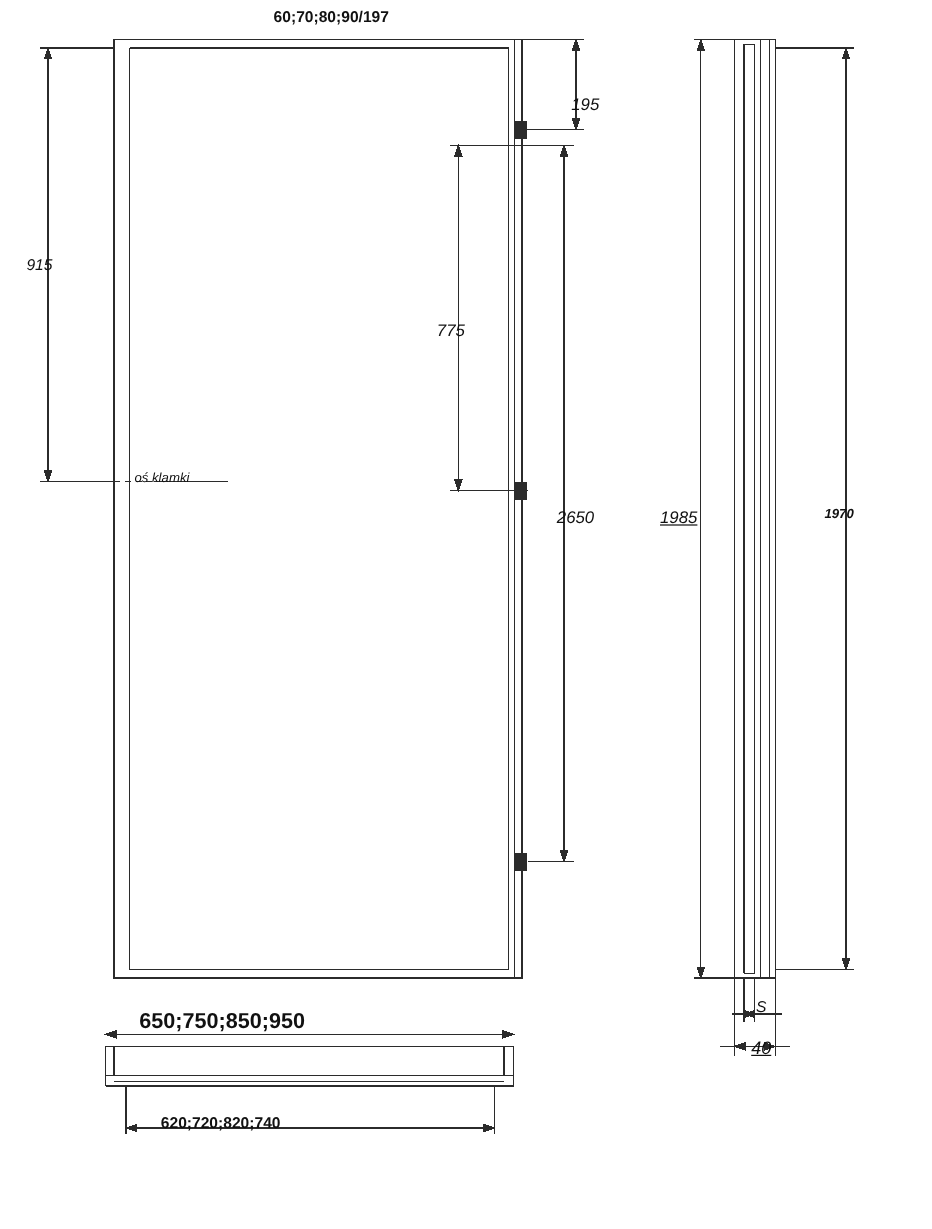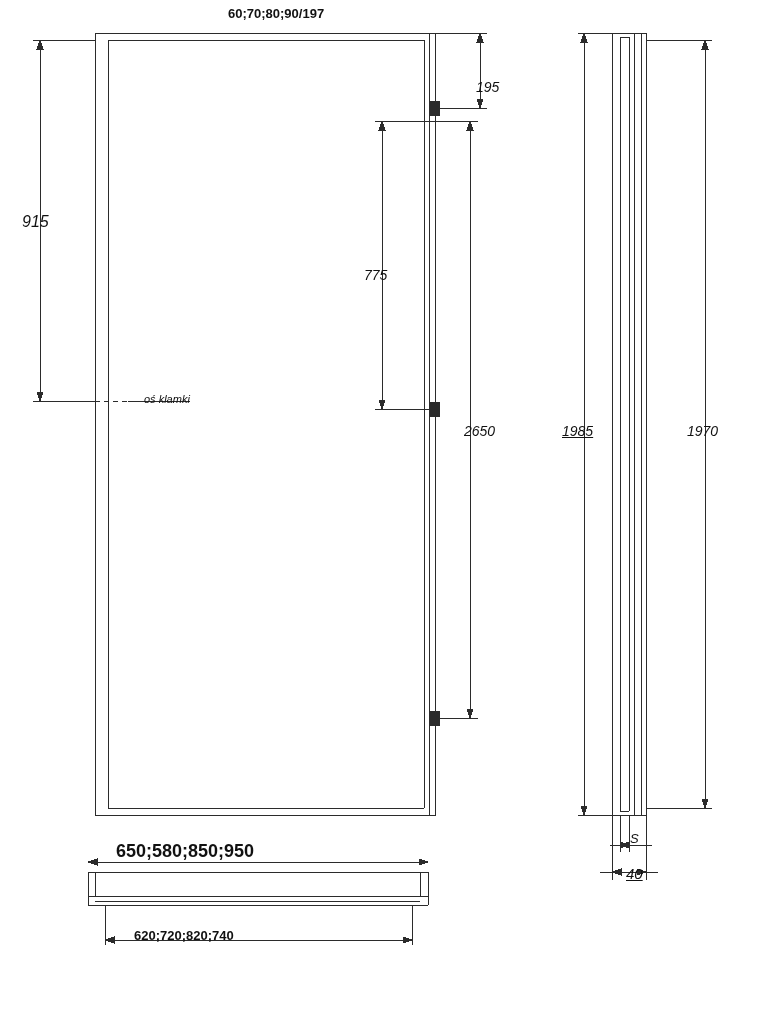--- a/index.html
+++ b/index.html
@@ -169,35 +169,35 @@
         <line x1="105" y1="940" x2="412" y2="940"></line>
         <path d="M105 940 l9 -3 l0 6 z" fill="#2b2b2b"></path>
         <path d="M412 940 l-9 -3 l0 6 z" fill="#2b2b2b"></path>
       </g>
 
     </g>
   </svg>
 
   <div class="lbl lbl-bold" style="left:228px; top:7px; font-size:13px;">60;70;80;90/197</div>
 
-  <div class="lbl lbl-italic" style="left:22px; top:214px; font-size:16px;">915</div>
-
-  <div class="lbl lbl-italic" style="left:144px; top:394px; font-size:11px;">oś klamki</div>
+  <div class="lbl lbl-italic" style="left:22px; top:214px; font-size:13px;">915</div>
+
+  <div class="lbl lbl-italic" style="left:112px; top:394px; font-size:11px;">oś klamki</div>
 
   <div class="lbl lbl-italic" style="left:433px; top:80px; font-size:14px;margin-left:43px;">195</div>
 
   <div class="lbl lbl-italic" style="left:364px; top:268px; font-size:14px;">775</div>
 
   <div class="lbl lbl-italic" style="left:464px; top:424px; font-size:14px;">2650</div>
 
-  <div class="lbl lbl-italic" style="left:562px; top:424px; font-size:14px;text-decoration:underline;">1985</div>
-
-  <div class="lbl lbl-italic" style="left:687px; top:424px; font-size:14px;">1970</div>
-
-  <div class="lbl lbl-bold" style="left:116px; top:842px; font-size:18px;">650;580;850;950</div>
+  <div class="lbl lbl-italic" style="left:550px; top:424px; font-size:14px;text-decoration:underline;">1985</div>
+
+  <div class="lbl lbl-italic" style="left:687px; top:424px; font-size:11px;font-weight:bold;">1970</div>
+
+  <div class="lbl lbl-bold" style="left:116px; top:842px; font-size:18px;">650;750;850;950</div>
 
   <div class="lbl lbl-bold" style="left:134px; top:929px; font-size:13px;">620;720;820;740</div>
 
   <div class="lbl lbl-italic" style="left:630px; top:832px; font-size:13px;">S</div>
 
   <div class="lbl lbl-italic" style="left:626px; top:866px; font-size:15px;text-decoration:underline;">40</div>
 
 </div>
 
 </body></html>

